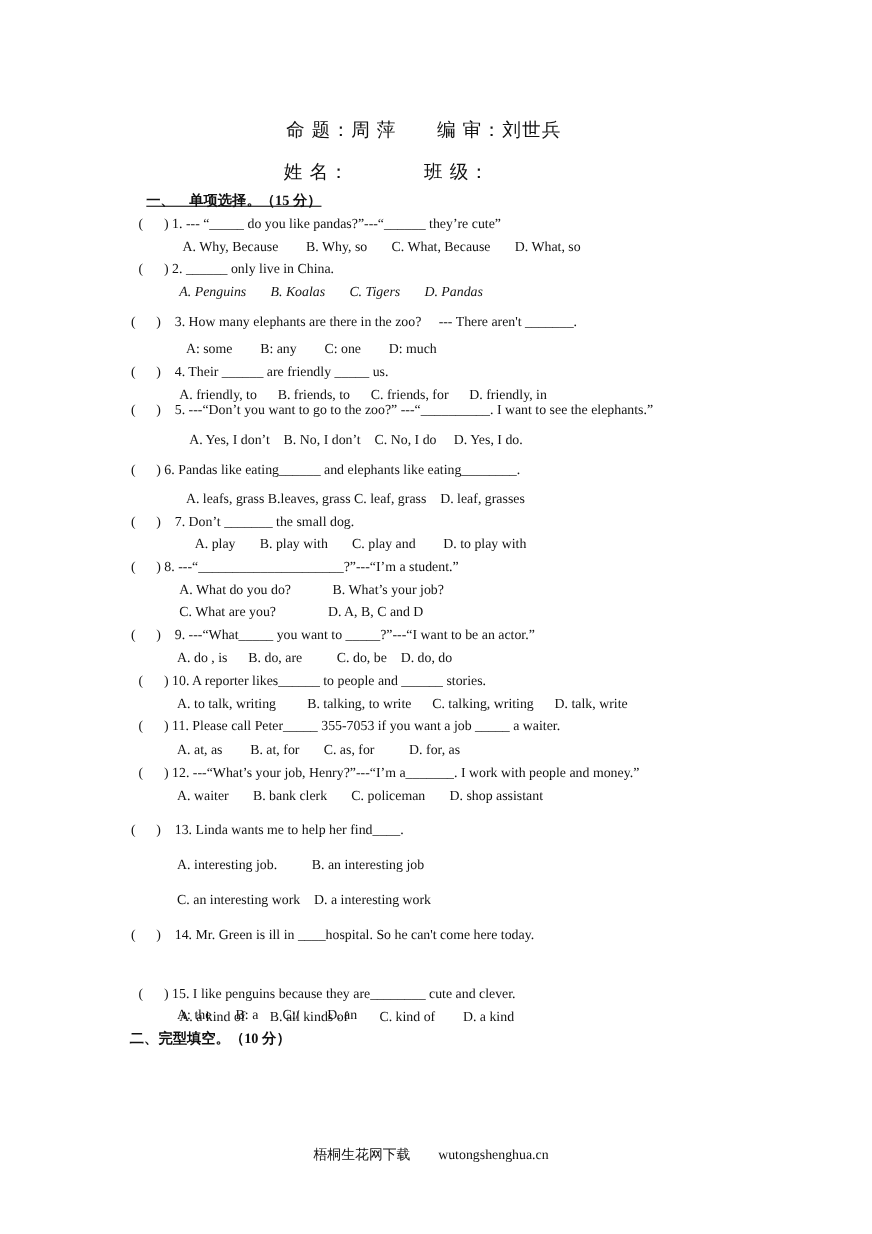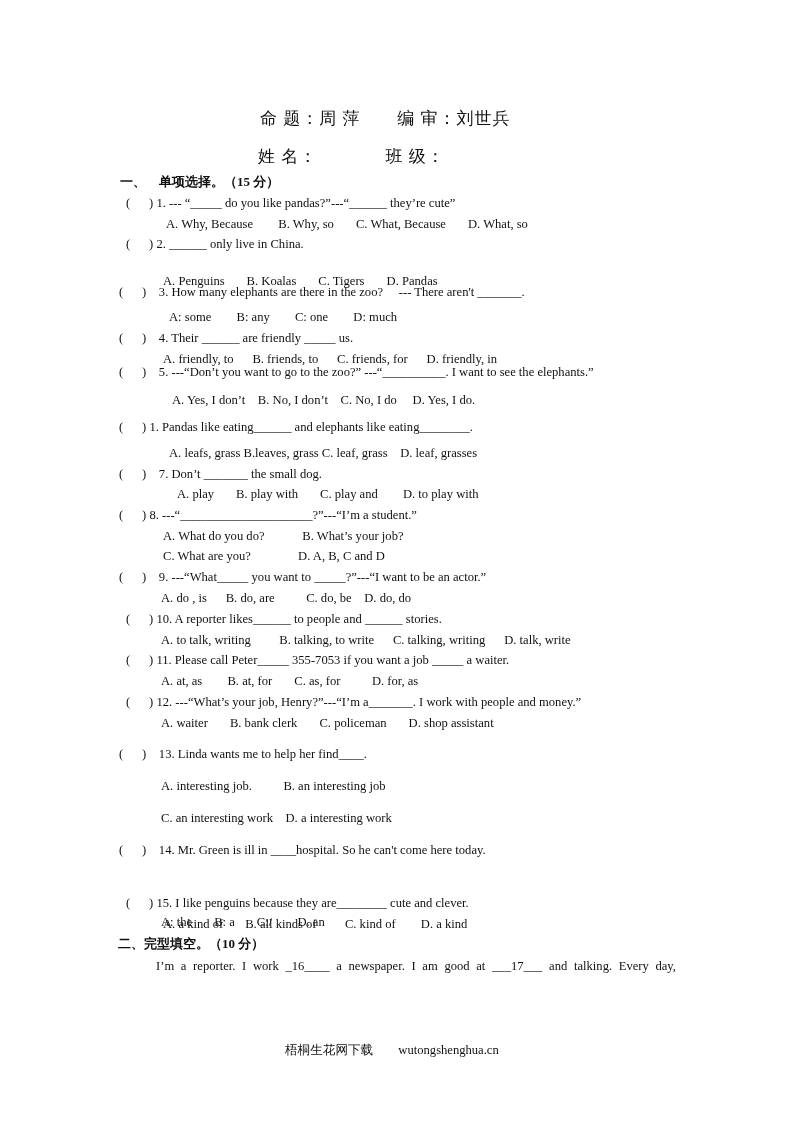--- a/index.html
+++ b/index.html
@@ -15,38 +15,38 @@
 </style>
 </head>
 <body>
 
 <div>
   <div class="line title" style="left:260px; top:108px;">命 题：周 萍       编 审：刘世兵</div>
   <div class="line title" style="left:258px; top:146px;">姓 名：             班 级：</div>
 </div>
 
 <div>
-  <div class="line bold" style="left:120px; top:174px;">一、    单项选择。（15 分）</div>
+  <div class="line bold" style="left:133px; top:174px;text-decoration:underline;">一、    单项选择。（15 分）</div>
 
   <div class="line" style="left:126px; top:195px;">(      ) 1. --- “_____ do you like pandas?”---“______ they’re cute”</div>
   <div class="line" style="left:166px; top:216px;">A. Why, Because        B. Why, so       C. What, Because       D. What, so</div>
 
   <div class="line" style="left:126px; top:236px;">(      ) 2. ______ only live in China.</div>
-  <div class="line" style="left:163px; top:273px;">A. Penguins       B. Koalas       C. Tigers       D. Pandas</div>
+  <div class="line" style="left:163px; top:257px;font-style:italic;">A. Penguins       B. Koalas       C. Tigers       D. Pandas</div>
 
   <div class="line" style="left:119px; top:284px;">(      )    3. How many elephants are there in the zoo?     --- There aren't _______.</div>
   <div class="line" style="left:169px; top:309px;">A: some        B: any        C: one        D: much</div>
 
   <div class="line" style="left:119px; top:330px;">(      )    4. Their ______ are friendly _____ us.</div>
   <div class="line" style="left:163px; top:351px;">A. friendly, to      B. friends, to      C. friends, for      D. friendly, in</div>
 
   <div class="line" style="left:119px; top:364px;">(      )    5. ---“Don’t you want to go to the zoo?” ---“__________. I want to see the elephants.”</div>
   <div class="line" style="left:172px; top:392px;">A. Yes, I don’t    B. No, I don’t    C. No, I do     D. Yes, I do.</div>
 
-  <div class="line" style="left:119px; top:419px;">(      ) 1. Pandas like eating______ and elephants like eating________.</div>
+  <div class="line" style="left:119px; top:419px;">(      ) 6. Pandas like eating______ and elephants like eating________.</div>
   <div class="line" style="left:169px; top:445px;">A. leafs, grass B.leaves, grass C. leaf, grass    D. leaf, grasses</div>
 
   <div class="line" style="left:119px; top:466px;">(      )    7. Don’t _______ the small dog.</div>
   <div class="line" style="left:177px; top:486px;">A. play       B. play with       C. play and        D. to play with</div>
 
   <div class="line" style="left:119px; top:507px;">(      ) 8. ---“_____________________?”---“I’m a student.”</div>
   <div class="line" style="left:163px; top:528px;">A. What do you do?            B. What’s your job?</div>
   <div class="line" style="left:163px; top:548px;">C. What are you?               D. A, B, C and D</div>
 
   <div class="line" style="left:119px; top:569px;">(      )    9. ---“What_____ you want to _____?”---“I want to be an actor.”</div>
@@ -68,17 +68,16 @@
   <div class="line" style="left:119px; top:842px;">(      )    14. Mr. Green is ill in ____hospital. So he can't come here today.</div>
   <div class="line" style="left:161px; top:874px;margin-top:40px;">A: the       B: a       C:/        D. an</div>
 
   <div class="line" style="left:126px; top:895px;">(      ) 15. I like penguins because they are________ cute and clever.</div>
   <div class="line" style="left:163px; top:916px;">A. a kind of       B. all kinds of         C. kind of        D. a kind</div>
 </div>
 
 <div>
   <div class="line bold" style="left:118px; top:936px;">二、完型填空。（10 分）</div>
   <div class="para" style="top:956px;">
-    <p class="first">I’m a reporter. I work _16____ a newspaper. I am good at ___17___ and talking. Every day,</p>
   </div>
 </div>
 
 <div class="line footer" style="left:285px; top:1042px;">梧桐生花网下载        wutongshenghua.cn</div>
 
 </body></html>

